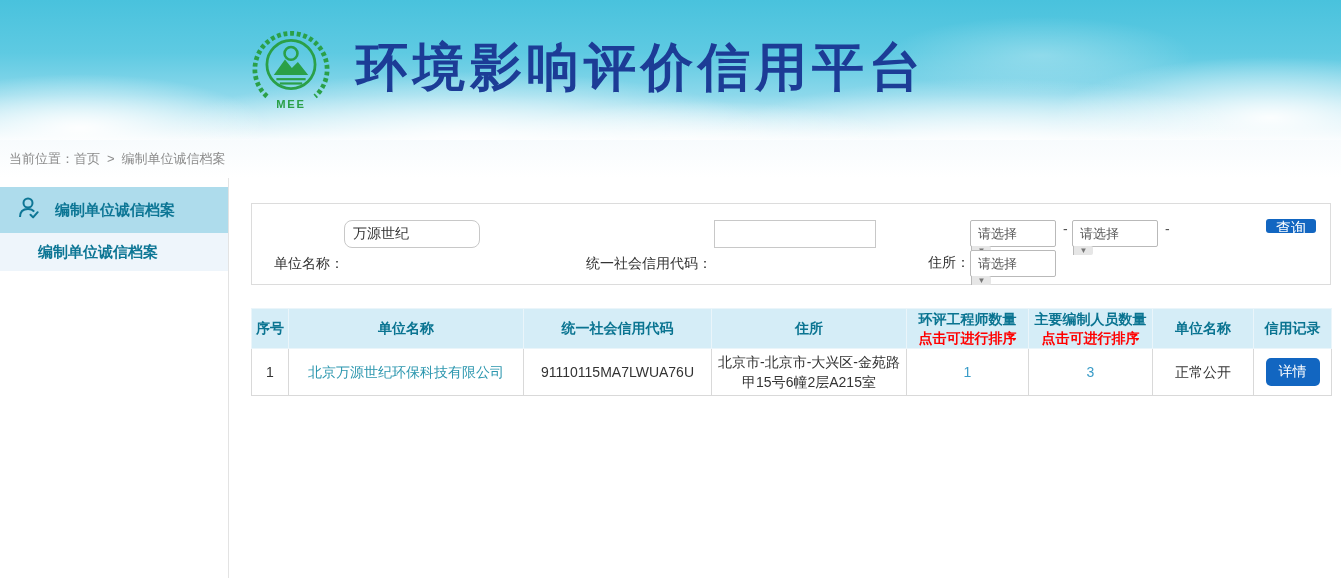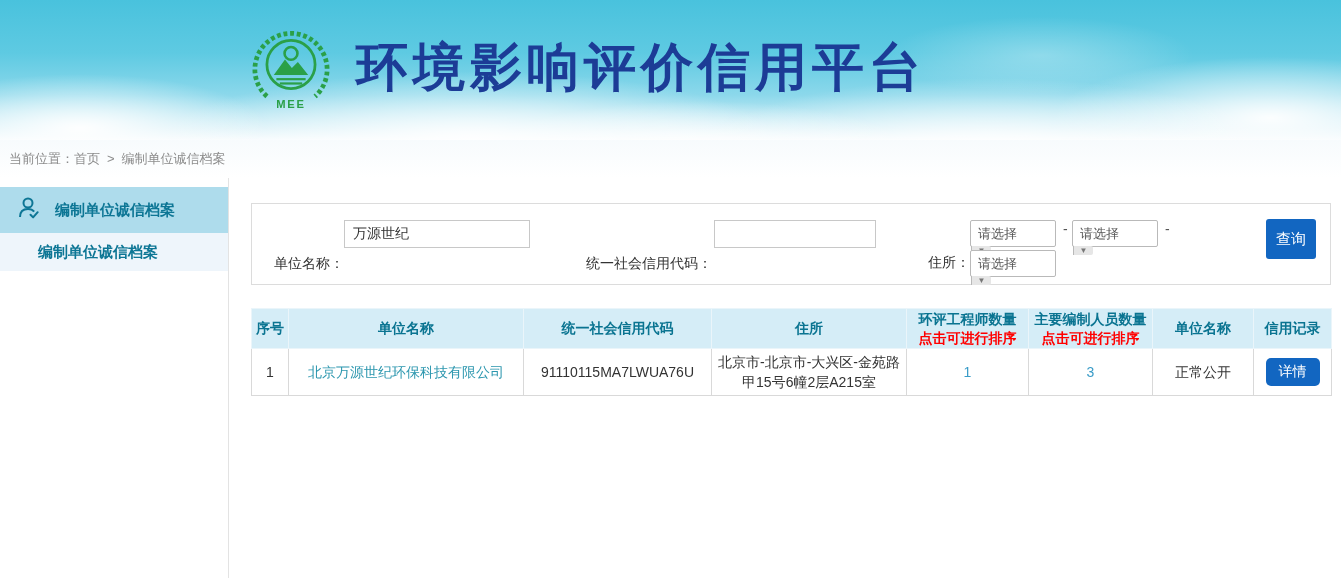--- a/index.html
+++ b/index.html
@@ -60,39 +60,39 @@
   .search-panel { position:relative; margin-top:25px; height:82px; border:1px solid #dcdcdc; background:#fff; }
   .sp-label { position:absolute; top:17px; height:27px; line-height:27px; font-size:14px; color:#333; white-space:nowrap;margin-top:29px; }
   .lbl-unit { left:22px; }
   .lbl-code { left:320px; width:140px; text-align:right; }
   .lbl-addr { left:676px;font-family:Liberation Mono, monospace; }
   .sp-input {
     position:absolute; top:16px; height:28px; border:1px solid #c8c8c8;
     font-size:14px; padding:0 8px; color:#333; outline:none;
     font-family:"Liberation Sans","DejaVu Sans",sans-serif;
   }
-  .inp-unit { left:92px; width:186px; }
+  .inp-unit { left:92px; width:136px;border-radius:8px; }
   .inp-code { left:462px; width:162px; }
   .sel {
     position:absolute; width:86px; height:27px; border:1px solid #b9b9b9;
     border-radius:2px; background:#fff; display:flex; cursor:pointer;flex-direction:column;
   }
   .sel .sel-text { flex:1; line-height:25px; padding-left:7px; font-size:13px; color:#555; }
   .sel .sel-arrow {
     width:20px; border-left:1px solid #b9b9b9; background:#e6e6e6;
     display:flex; align-items:center; justify-content:center;
     font-size:8px; color:#777; border-radius:0 2px 2px 0;
   }
   .sel-province { left:718px; top:16px; }
   .sel-city { left:820px; top:16px; }
   .sel-district { left:718px; top:46px; }
   .sp-dash { position:absolute; top:17px; font-size:14px; color:#555; }
   .dash1 { left:811px; } .dash2 { left:913px; }
   .query-btn {
-    position:absolute; right:14px; top:15px; width:50px; height:40px;
+    position:absolute; right:14px; top:15px; width:50px; height:14px;
     background:#1266c1; color:#fff; font-size:15px; border:none;
     border-radius:3px; cursor:pointer;
   }
 
   
   .data-table { margin-top:23px; width:1080px; border-collapse:collapse; table-layout:fixed; }
   .data-table th {
     background:#d5edf7; color:#0a7491; font-size:14px; font-weight:bold;
     height:40px; border:1px solid #eaf5fa; text-align:center;
     vertical-align:middle; line-height:19px; padding:0 2px;

